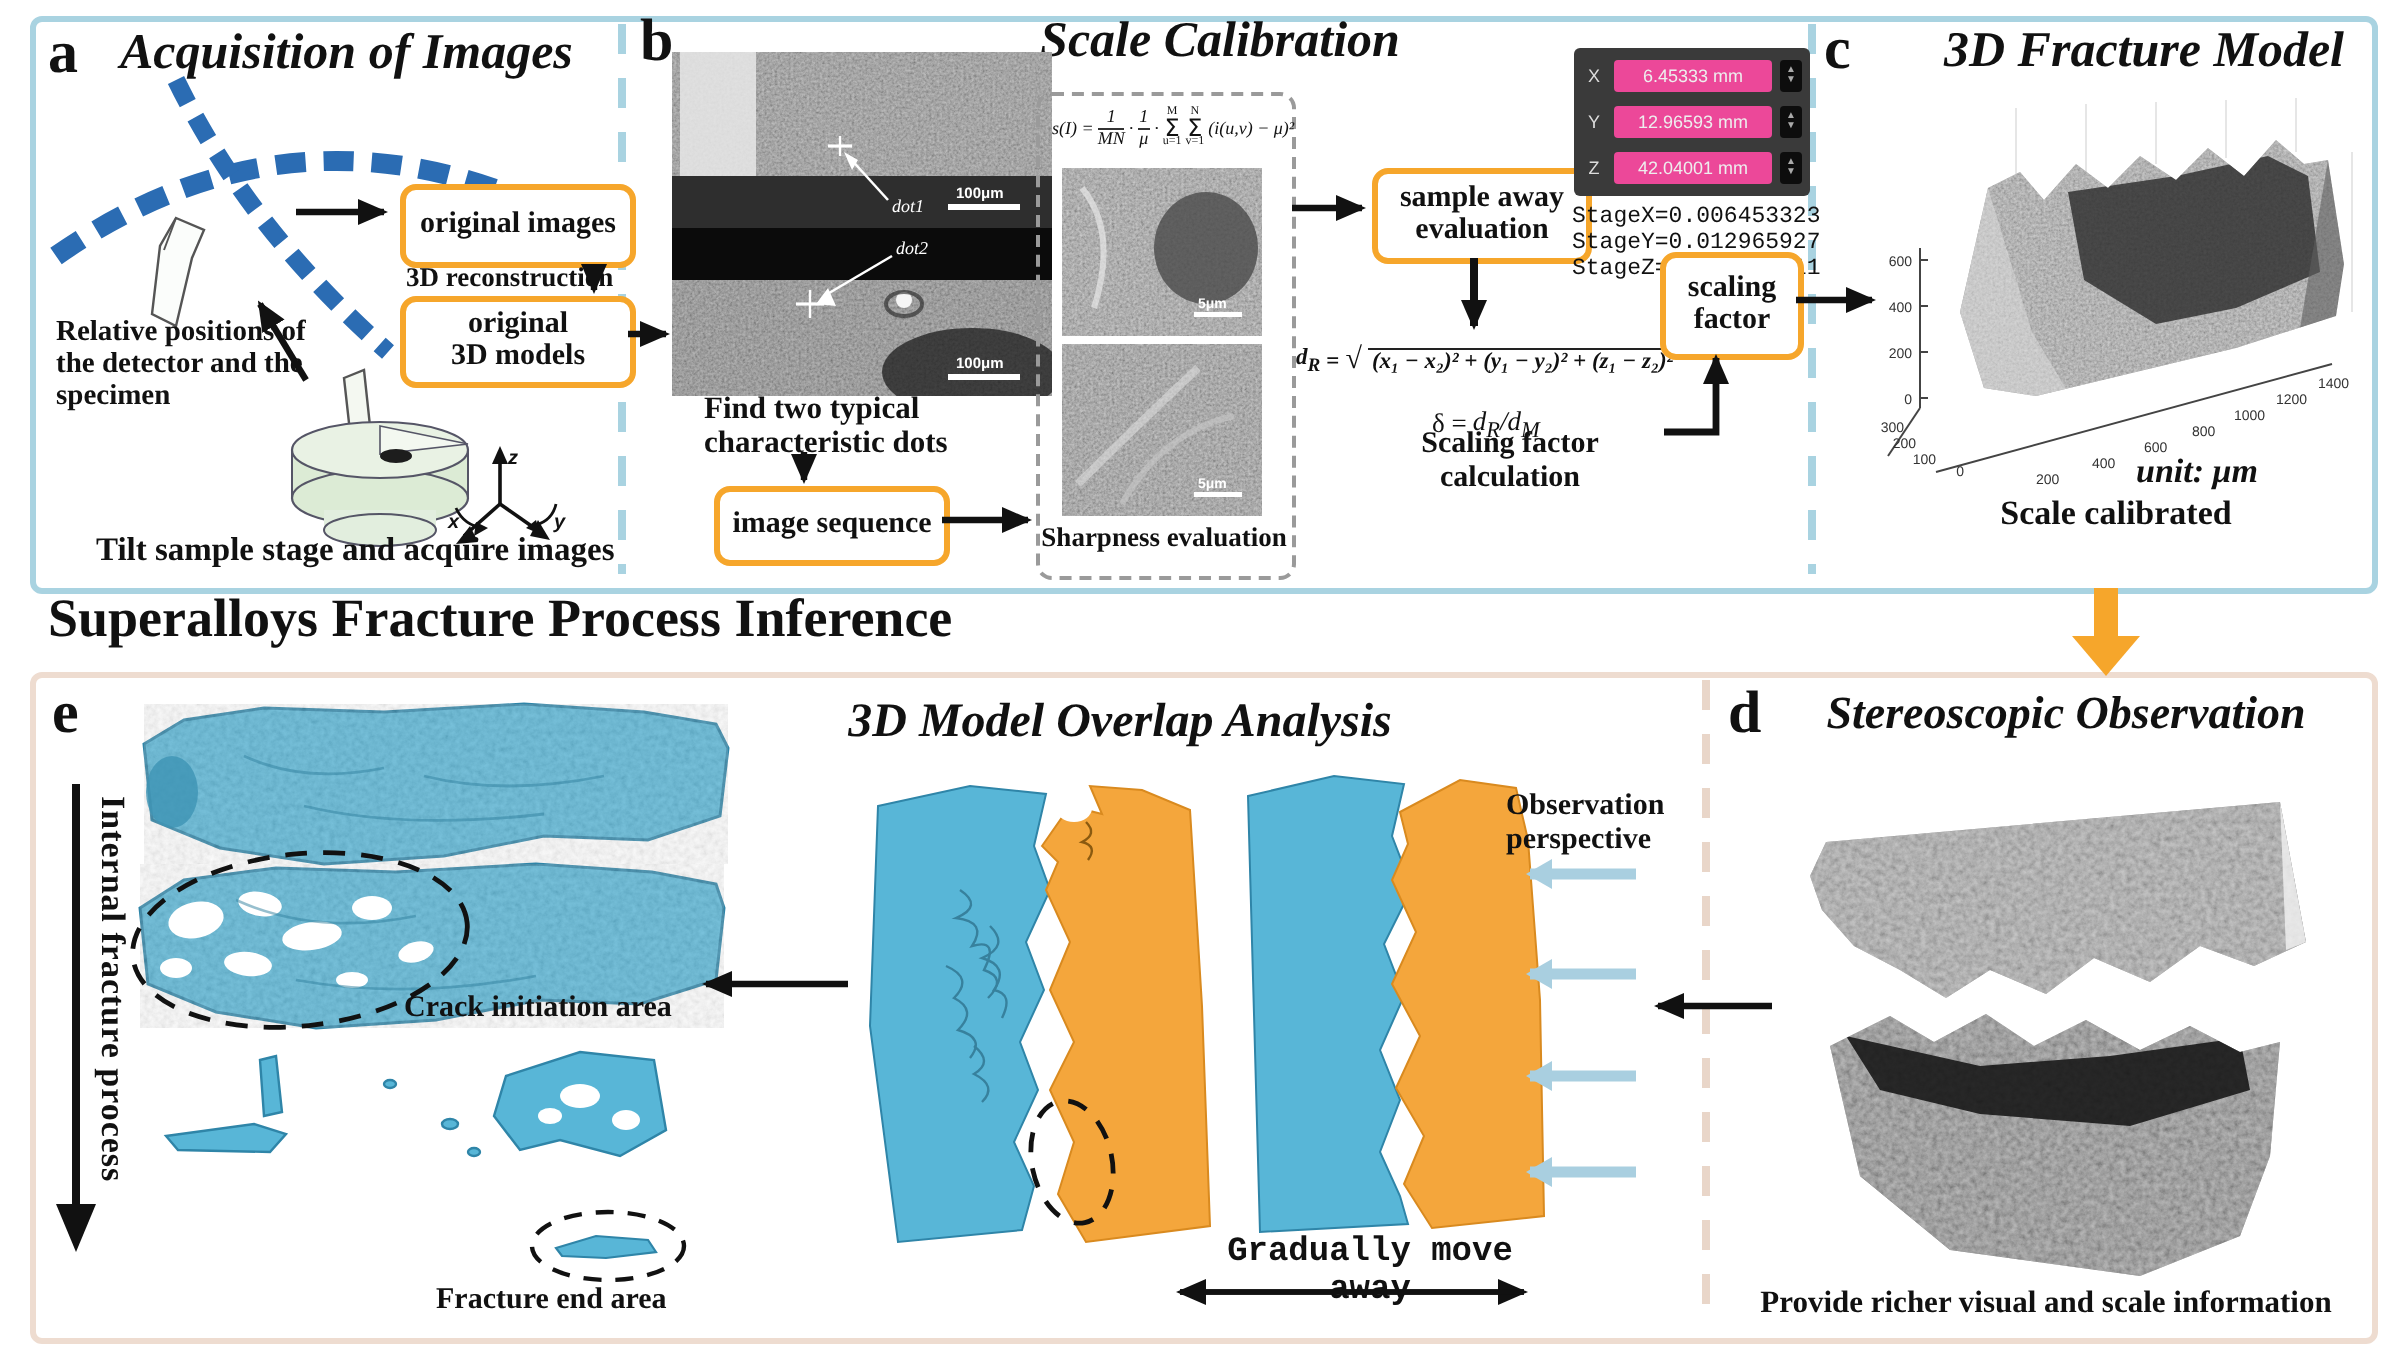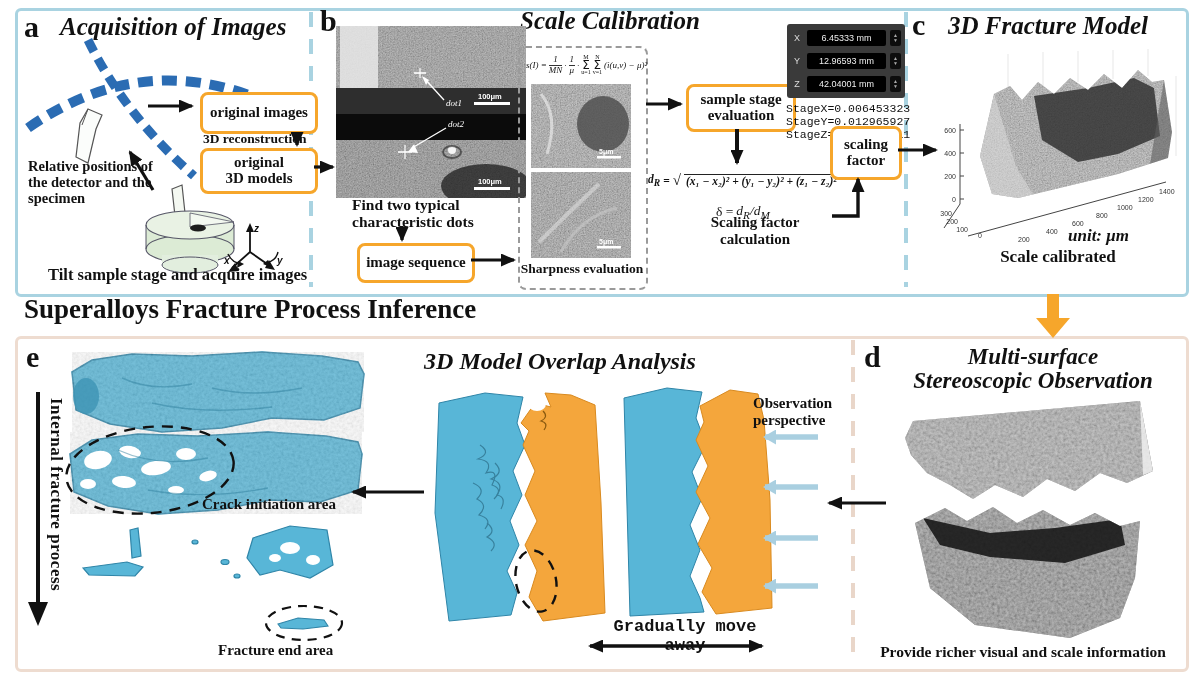--- a/index.html
+++ b/index.html
@@ -20,21 +20,21 @@
   .num{border-bottom:1px solid #333;padding:0 1px;}
   .sumstk{display:inline-flex;flex-direction:column;align-items:center;line-height:.85;}
   .ss{font-size:6px;font-style:normal;}
   .sig{font-size:12px;font-style:normal;font-family:"DejaVu Sans",sans-serif;}
   .radicand{border-top:1.4px solid #222;padding:0 2px;font-style:italic;}
   .rad{font-size:15px;font-style:normal;}
   .coordpanel{background:#3a3a3a;border-radius:3px;padding:4px;display:flex;flex-direction:column;gap:3px;
               font-family:"Liberation Sans","DejaVu Sans",sans-serif;}
   .coordrow{display:flex;align-items:center;gap:4px;height:20px;}
   .coordaxis{color:#ddd;font-size:9px;width:12px;text-align:center;}
-  .coordval{flex:1;background:#000000;color:#eee;font-size:9px;height:16px;line-height:16px;
+  .coordval{flex:1;background:#ec4899;color:#eee;font-size:9px;height:16px;line-height:16px;
             text-align:center;border-radius:2px;}
   .spinner{background:#0d0d0d;width:11px;height:16px;border-radius:2px;display:flex;flex-direction:column;
            align-items:center;justify-content:center;color:#aaa;font-size:5px;line-height:1;}
   .mono{font-family:"Liberation Mono","DejaVu Sans Mono",monospace;font-weight:normal;font-size:11.5px;line-height:13px;color:#111;}
   .vtext{writing-mode:vertical-rl;font-weight:bold;font-size:17px;letter-spacing:.5px;}
   svg text{font-family:"Liberation Sans","DejaVu Sans",sans-serif;}
   svg .semlbl{font-family:"Liberation Serif",serif;font-style:italic;fill:#fff;}
 </style>
 </head>
 <body>
@@ -206,21 +206,21 @@
     <rect width="100" height="86" fill="#8f8f8f"></rect>
     <rect width="100" height="86" filter="url(#semN)" opacity="0.6"></rect>
     <path d="M8,70 q30,-30 60,-58" stroke="#dcdcdc" stroke-width="4" fill="none" opacity="0.6"></path>
     <path d="M30,80 q20,-36 56,-44" stroke="#c8c8c8" stroke-width="3" fill="none" opacity="0.6"></path>
     <rect x="66" y="74" width="24" height="2.5" fill="#fff"></rect>
     <text x="68" y="72" fill="#fff" font-size="7" font-weight="bold">5μm</text>
   </svg>
   <div class="abs cap" style="left:520px;top:261px;width:124px;text-align:center;font-size:13.5px;">Sharpness evaluation</div>
 
   <div class="abs obox" style="left:686px;top:84px;width:104px;height:42px;">
-    <span>sample stage</span>
+    <span>sample away</span>
     <span>evaluation</span>
   </div>
 
   <div class="abs coordpanel" style="left:787px;top:24px;width:110px;">
     <div class="coordrow">
       <span class="coordaxis">X</span>
       <span class="coordval">6.45333 mm</span>
       <span class="spinner">
           <span>▲</span>
           <span>▼</span>
@@ -266,21 +266,21 @@
   <div class="abs cap" style="left:690px;top:214px;width:130px;text-align:center;">
     <div>Scaling factor</div>
     <div>calculation</div>
   </div>
   <div class="abs obox" style="left:830px;top:126px;width:66px;height:48px;">
     <span>scaling</span>
     <span>factor</span>
   </div>
 
   <div class="abs plet" style="left:912px;top:10px;">c</div>
-  <div class="abs ptitle" style="left:948px;top:13px;">3D Fracture Model</div>
+  <div class="abs ptitle" style="left:972px;top:13px;">3D Fracture Model</div>
 
   <svg class="abs" style="left:938px;top:46px;" width="250" height="205">
     <g stroke="#dcdcdc" stroke-width="0.7">
       <line x1="70" y1="8" x2="70" y2="44"></line>
         <line x1="105" y1="6" x2="105" y2="40"></line>
       <line x1="140" y1="5" x2="140" y2="36"></line>
         <line x1="175" y1="4" x2="175" y2="33"></line>
       <line x1="210" y1="3" x2="210" y2="30"></line>
         <line x1="238" y1="30" x2="238" y2="110"></line>
     </g>
@@ -406,21 +406,20 @@
 
   <div class="abs cap" style="left:753px;top:395px;">
     <div>Observation</div>
     <div>perspective</div>
   </div>
 
   <div class="abs bold" style="left:595px;top:617px;width:180px;text-align:center;font-size:17px;font-family:Liberation Mono, monospace;">Gradually move away</div>
 
   <div class="abs plet" style="left:864px;top:342px;">d</div>
   <div class="abs ptitle" style="left:888px;top:345px;width:290px;text-align:center;font-size:23px;">
-    <div>Multi-surface</div>
     <div>Stereoscopic Observation</div>
   </div>
 
   <svg class="abs" style="left:895px;top:393px;" width="280" height="252">
     <defs>
       <clipPath id="cU">
           <path d="M10,45 L18,28 L245,8 L258,78 L232,90 L205,80 L180,98 L152,86 L128,104 L100,92 L78,106 L55,92 L32,80 L16,62 Z"></path>
         </clipPath>
       <clipPath id="cL">
           <path d="M20,130 L50,115 L72,128 L98,114 L122,130 L148,117 L175,132 L200,120 L225,133 L245,128 L240,185 L225,225 L175,245 L80,232 L35,195 Z"></path>

